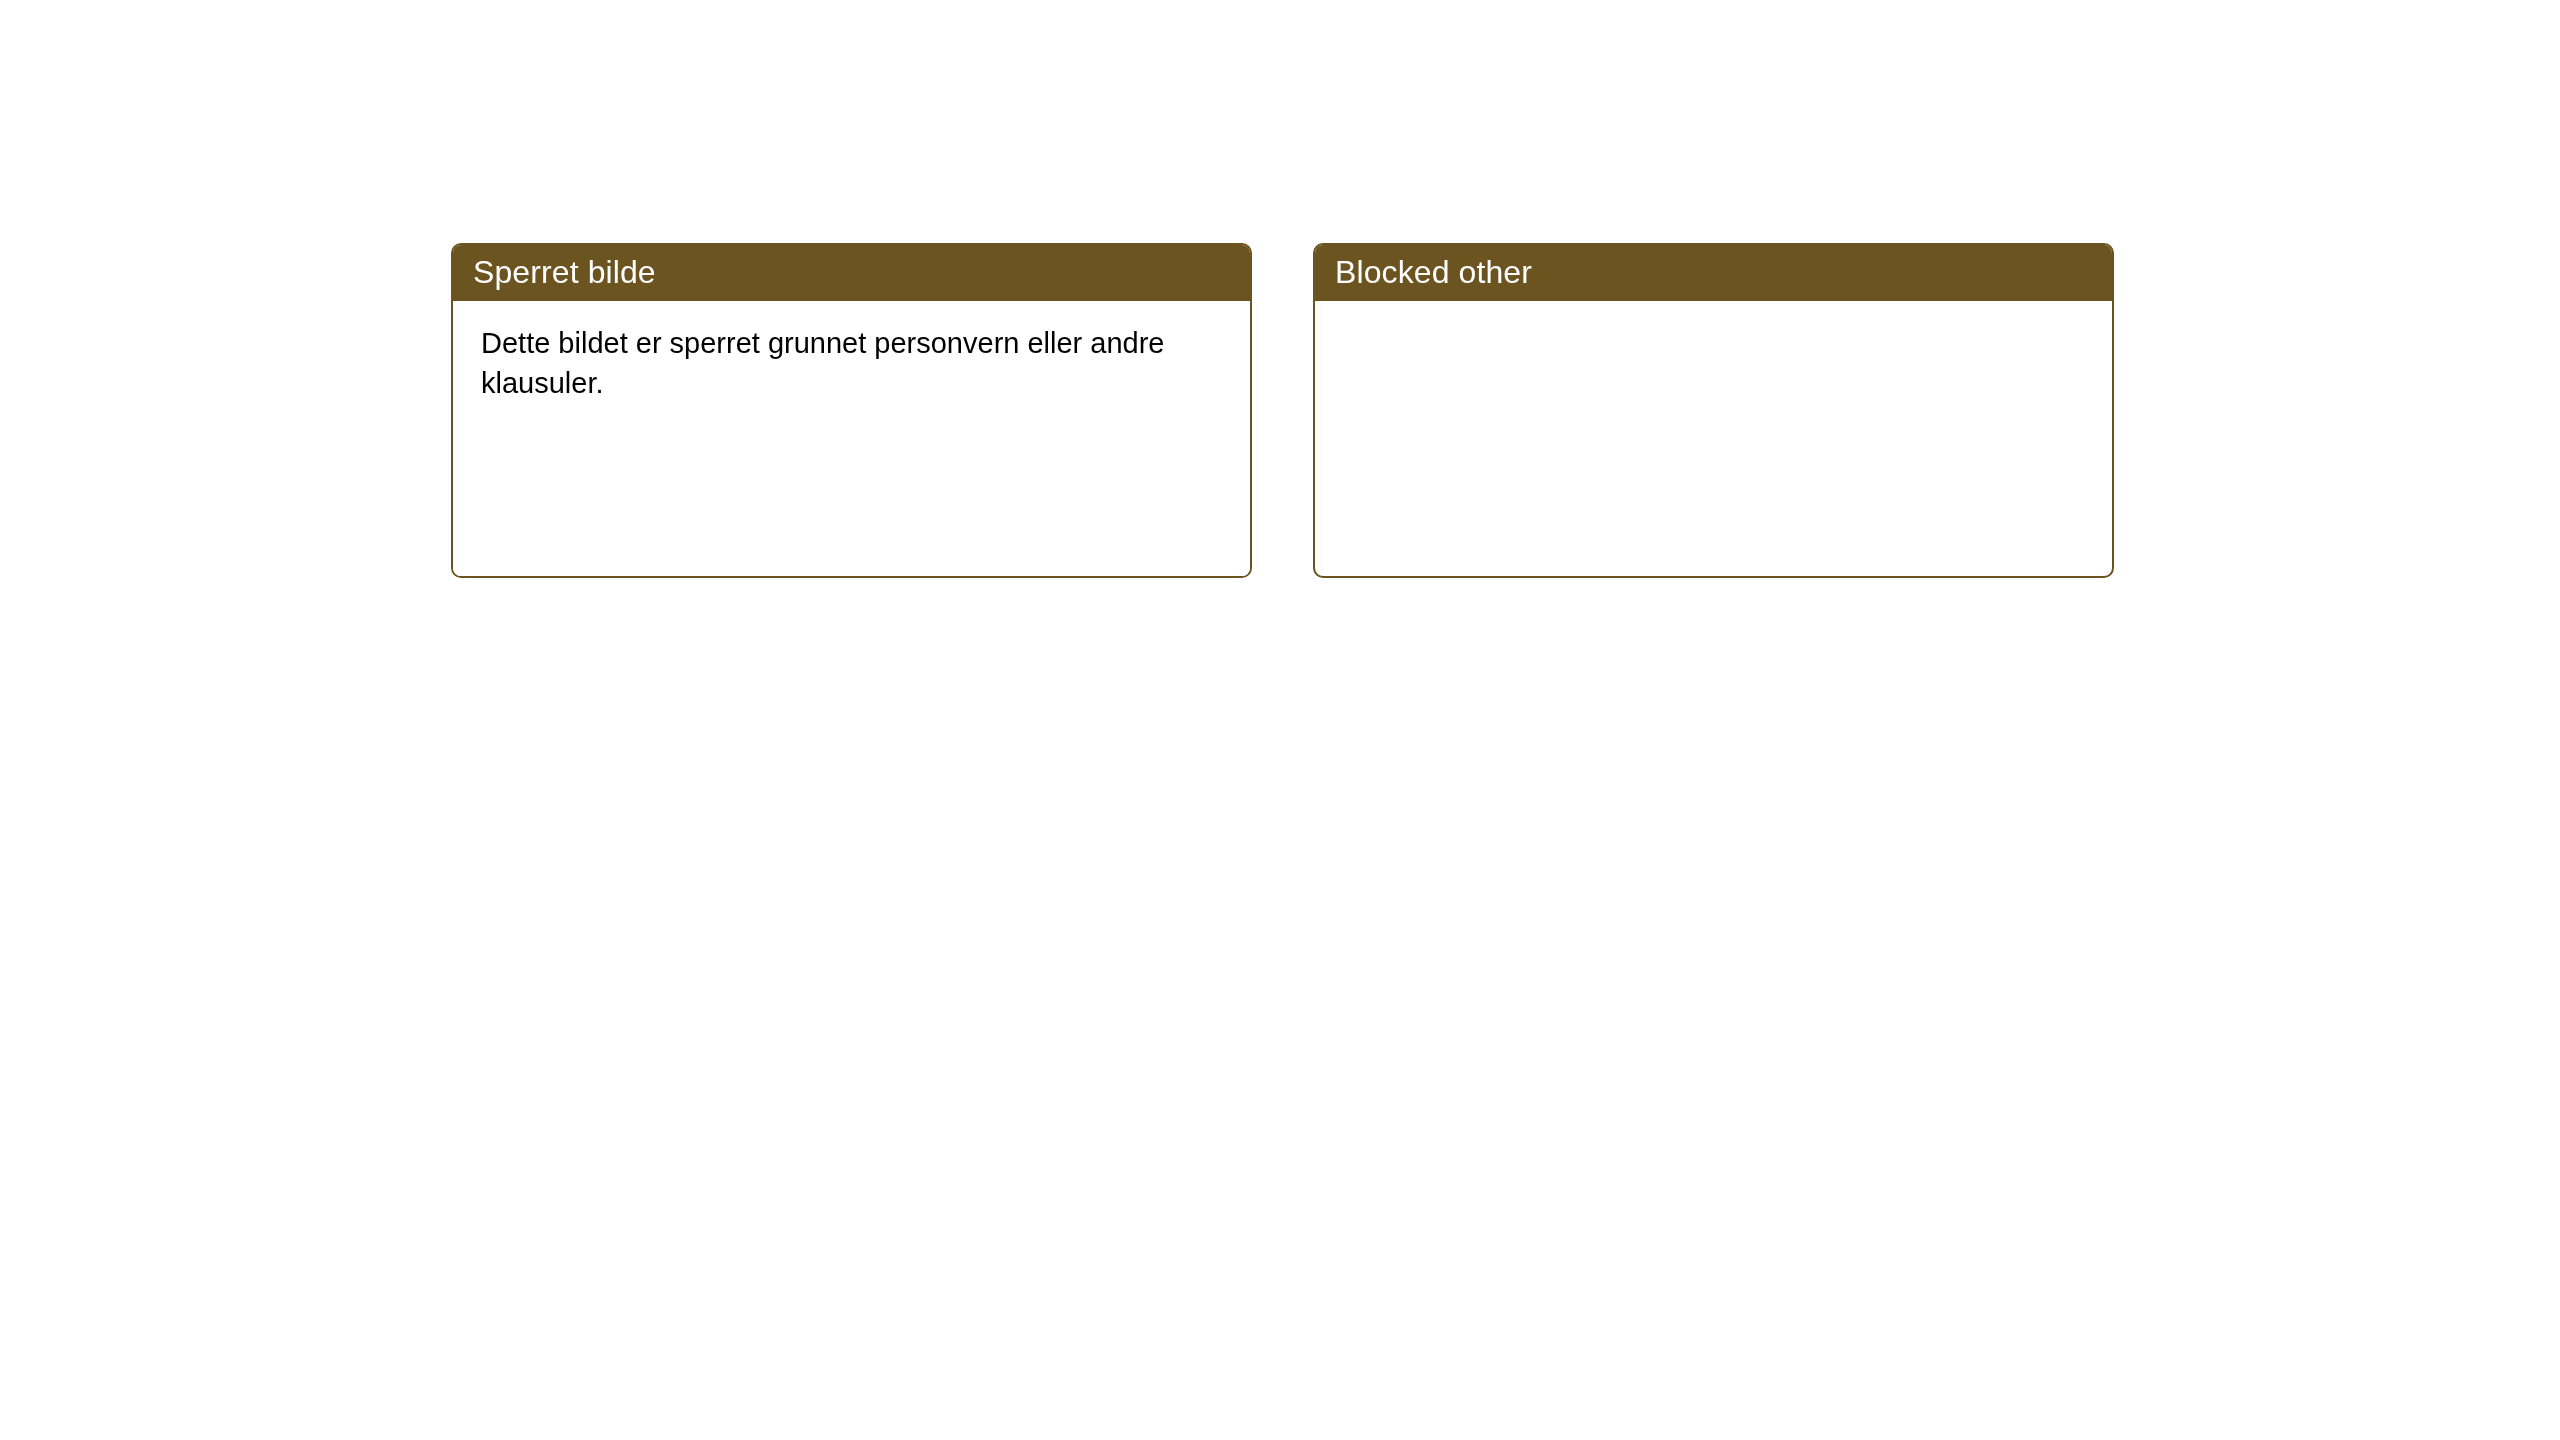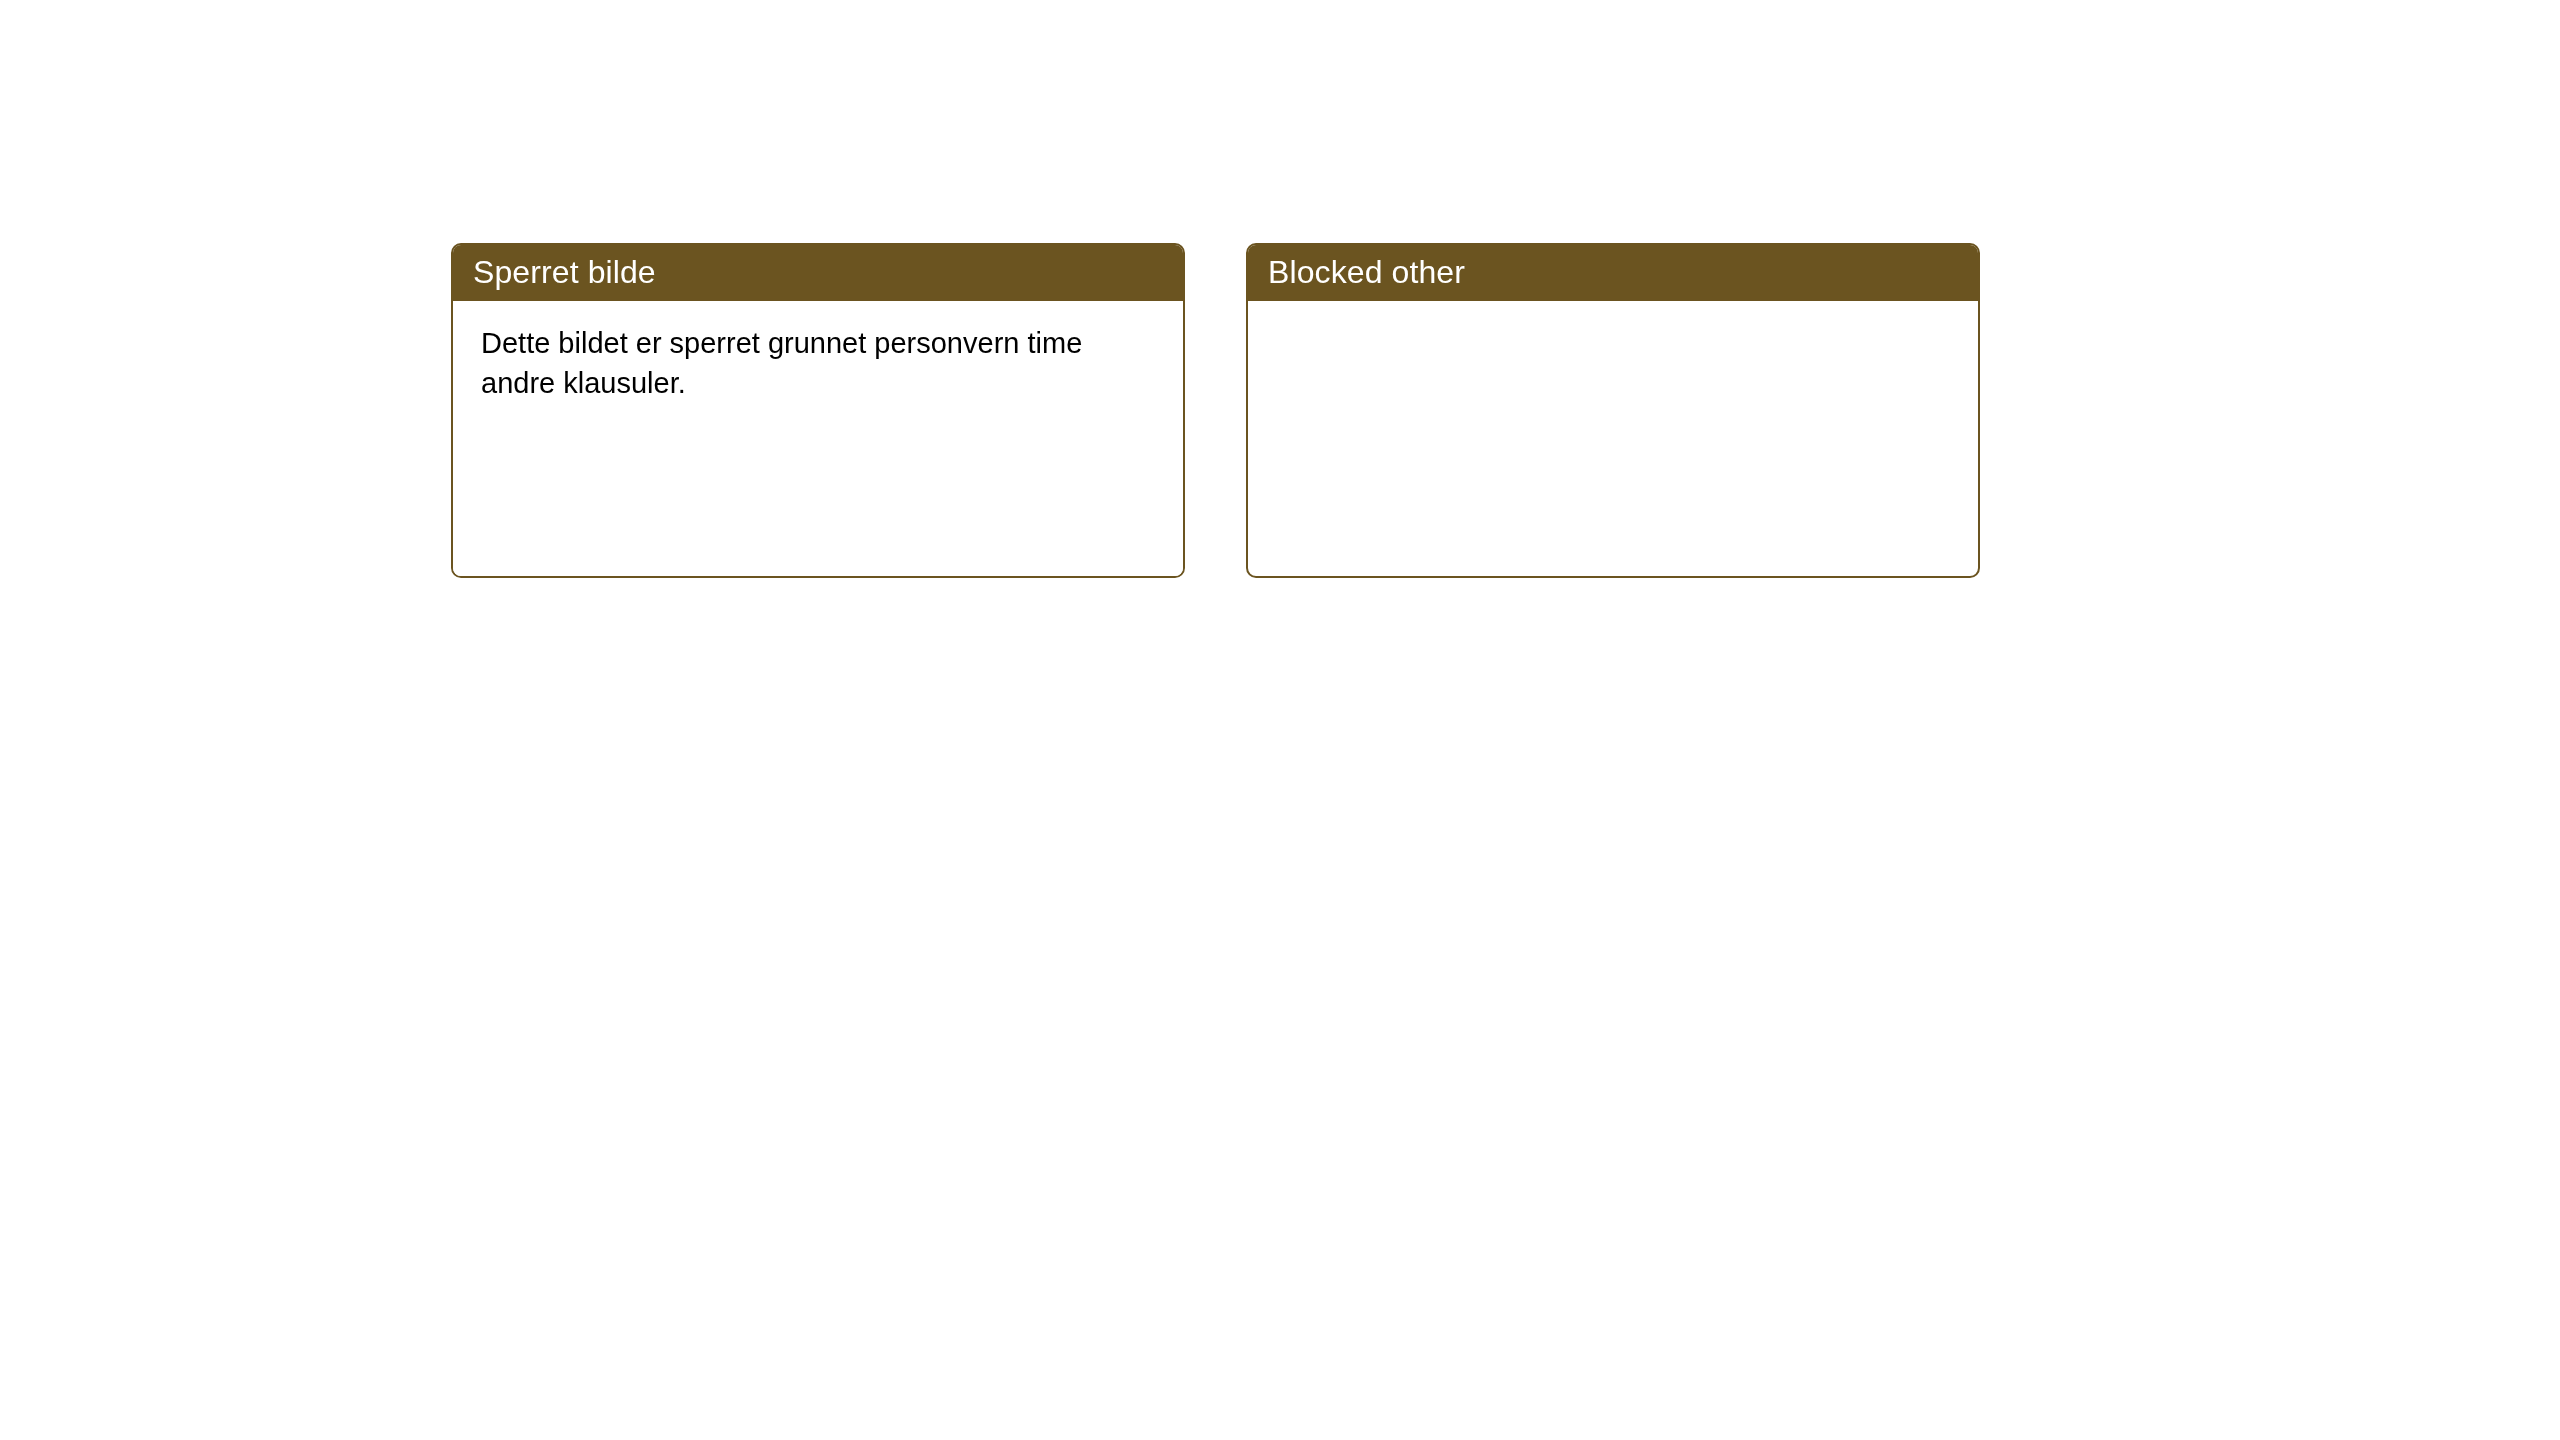--- a/index.html
+++ b/index.html
@@ -20,21 +20,21 @@
     left: 451px;
     top: 243px;
     display: flex;
     flex-direction: row;
     align-items: flex-start;
     gap: 61px;
   }
 
   .notice-card {
     box-sizing: border-box;
-    width: 734px;
+    width: 801px;
     height: 335px;
     background: #ffffff;
     border: 2px solid #6b5420;
     border-radius: 10px;
     display: flex;
     flex-direction: column;
     overflow: hidden;
   }
 
   .card-header {
@@ -81,21 +81,21 @@
 </head>
 <body>
 
 <div id="cards-area">
 
   <div class="notice-card">
     <div class="card-header">
       <span class="card-title">Sperret bilde</span>
     </div>
     <div class="card-body">
-      <p class="body-paragraph">Dette bildet er sperret grunnet personvern time andre klausuler.</p>
+      <p class="body-paragraph">Dette bildet er sperret grunnet personvern eller andre klausuler.</p>
     </div>
   </div>
 
   <div class="notice-card">
     <div class="card-header">
       <span class="card-title">Blocked other</span>
     </div>
   </div>
 
 </div>

